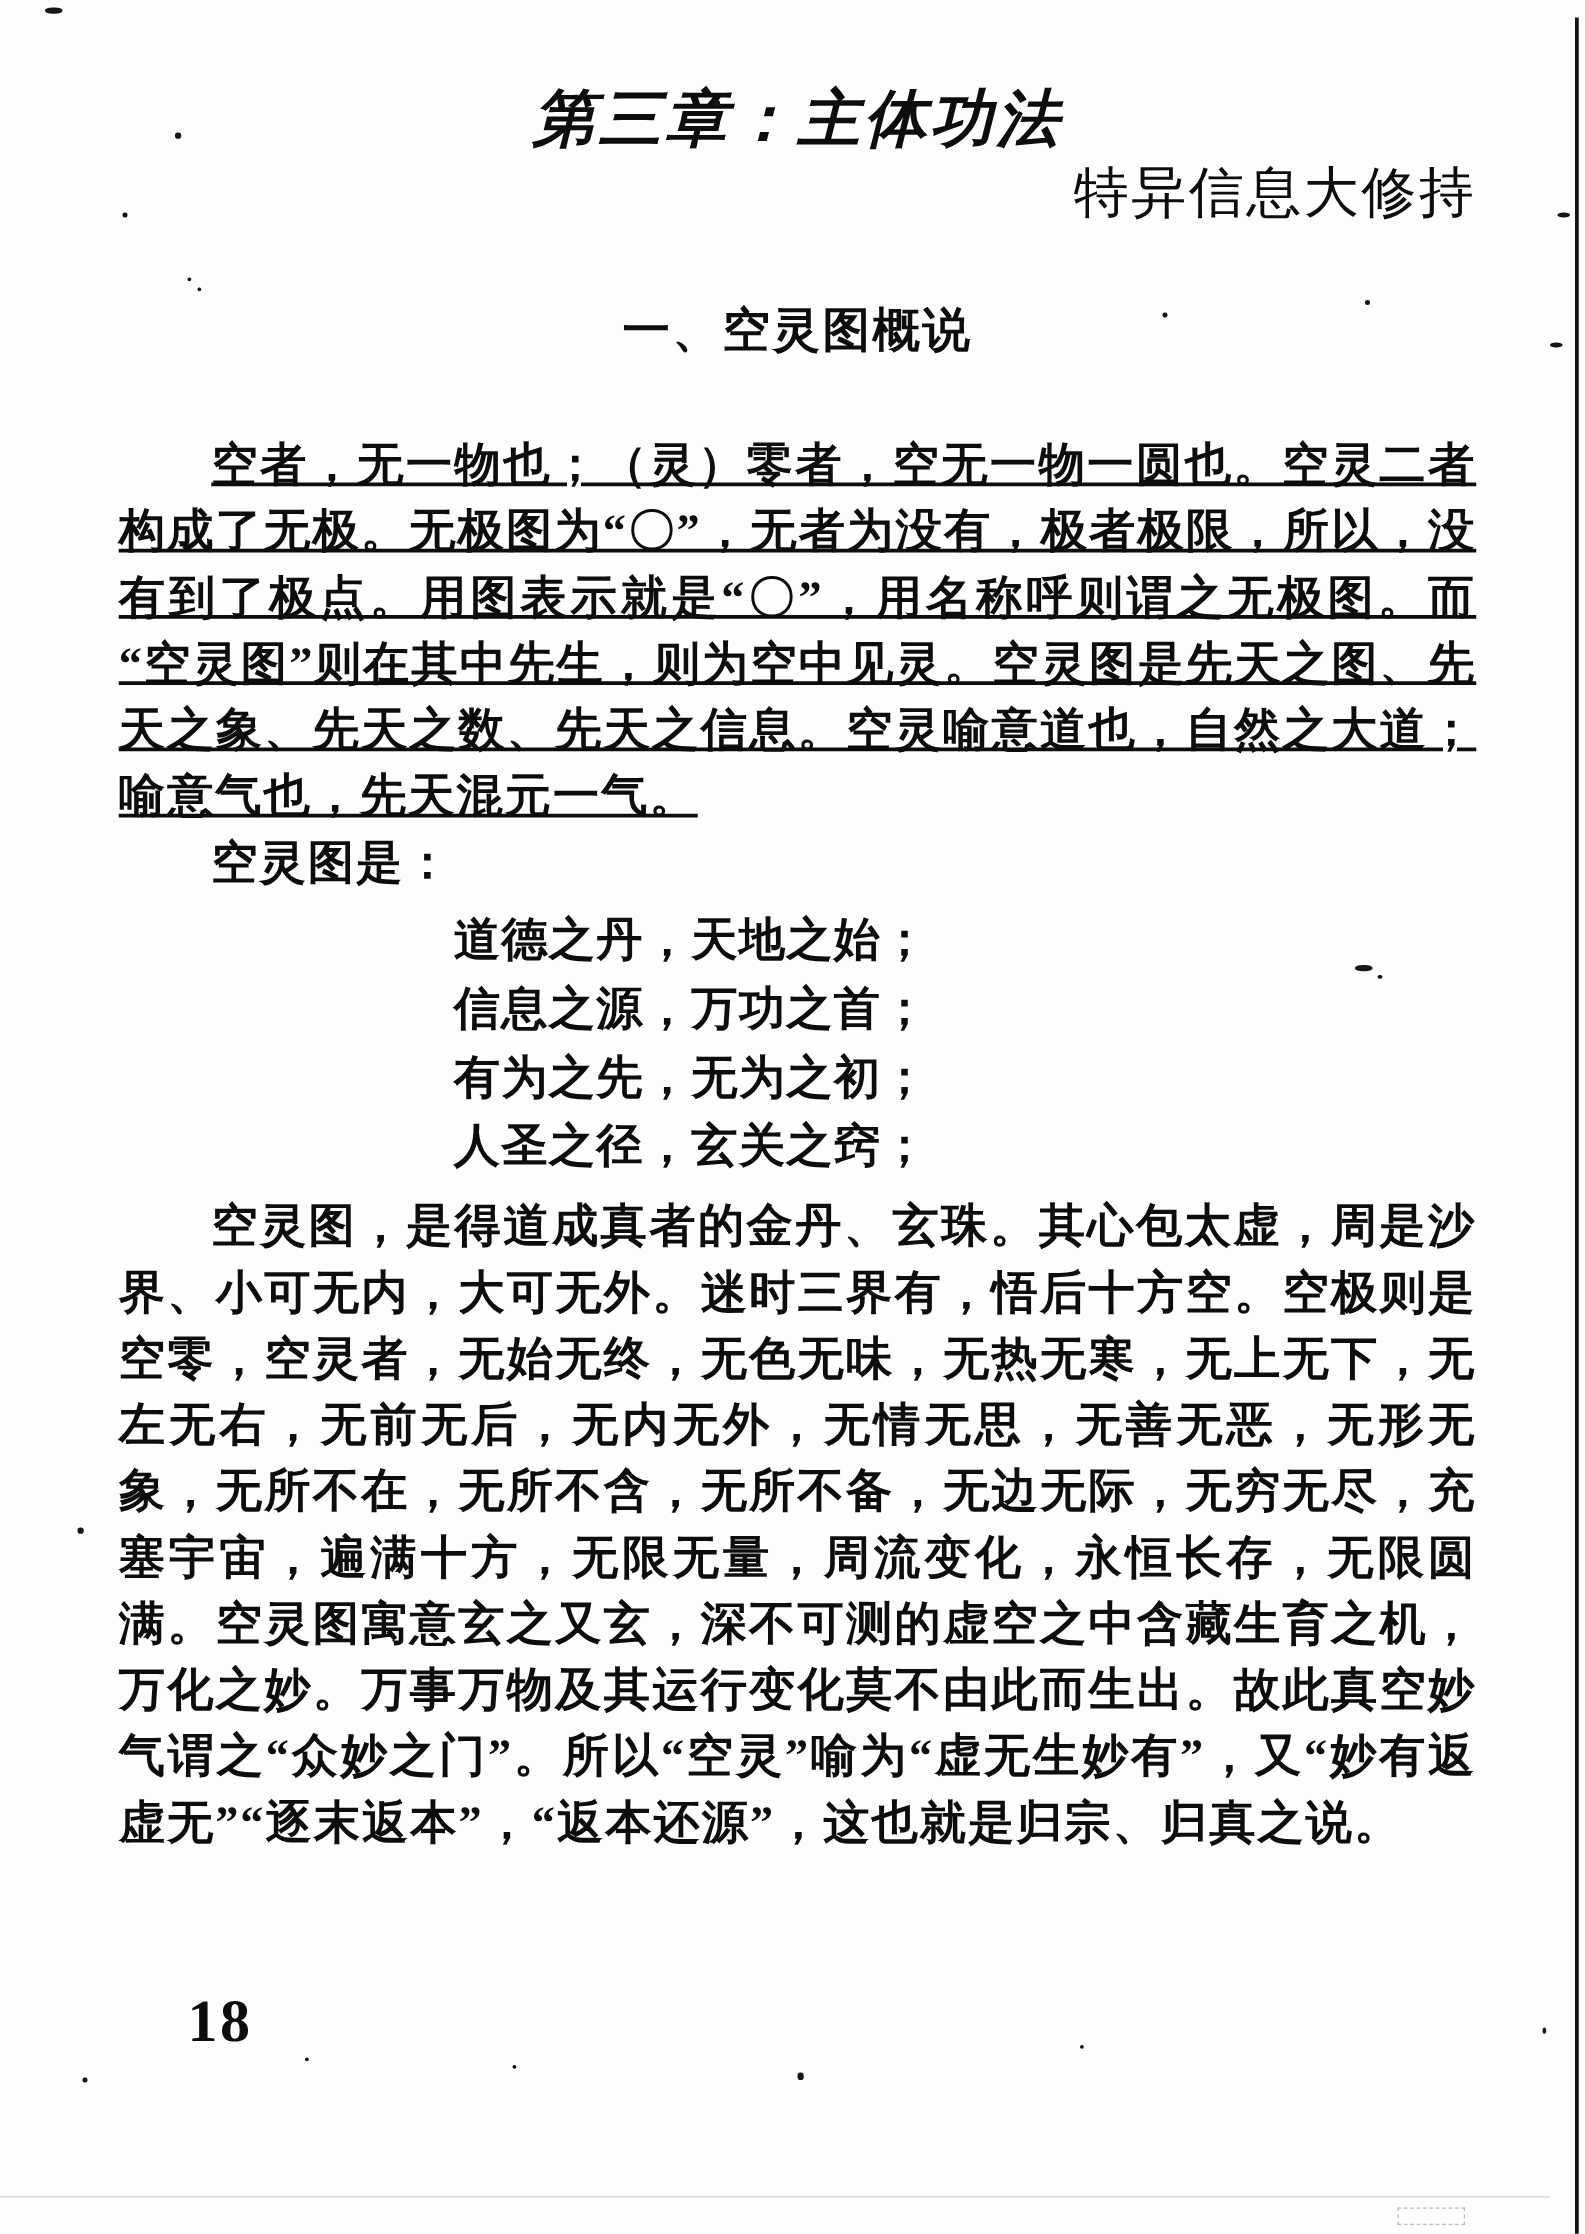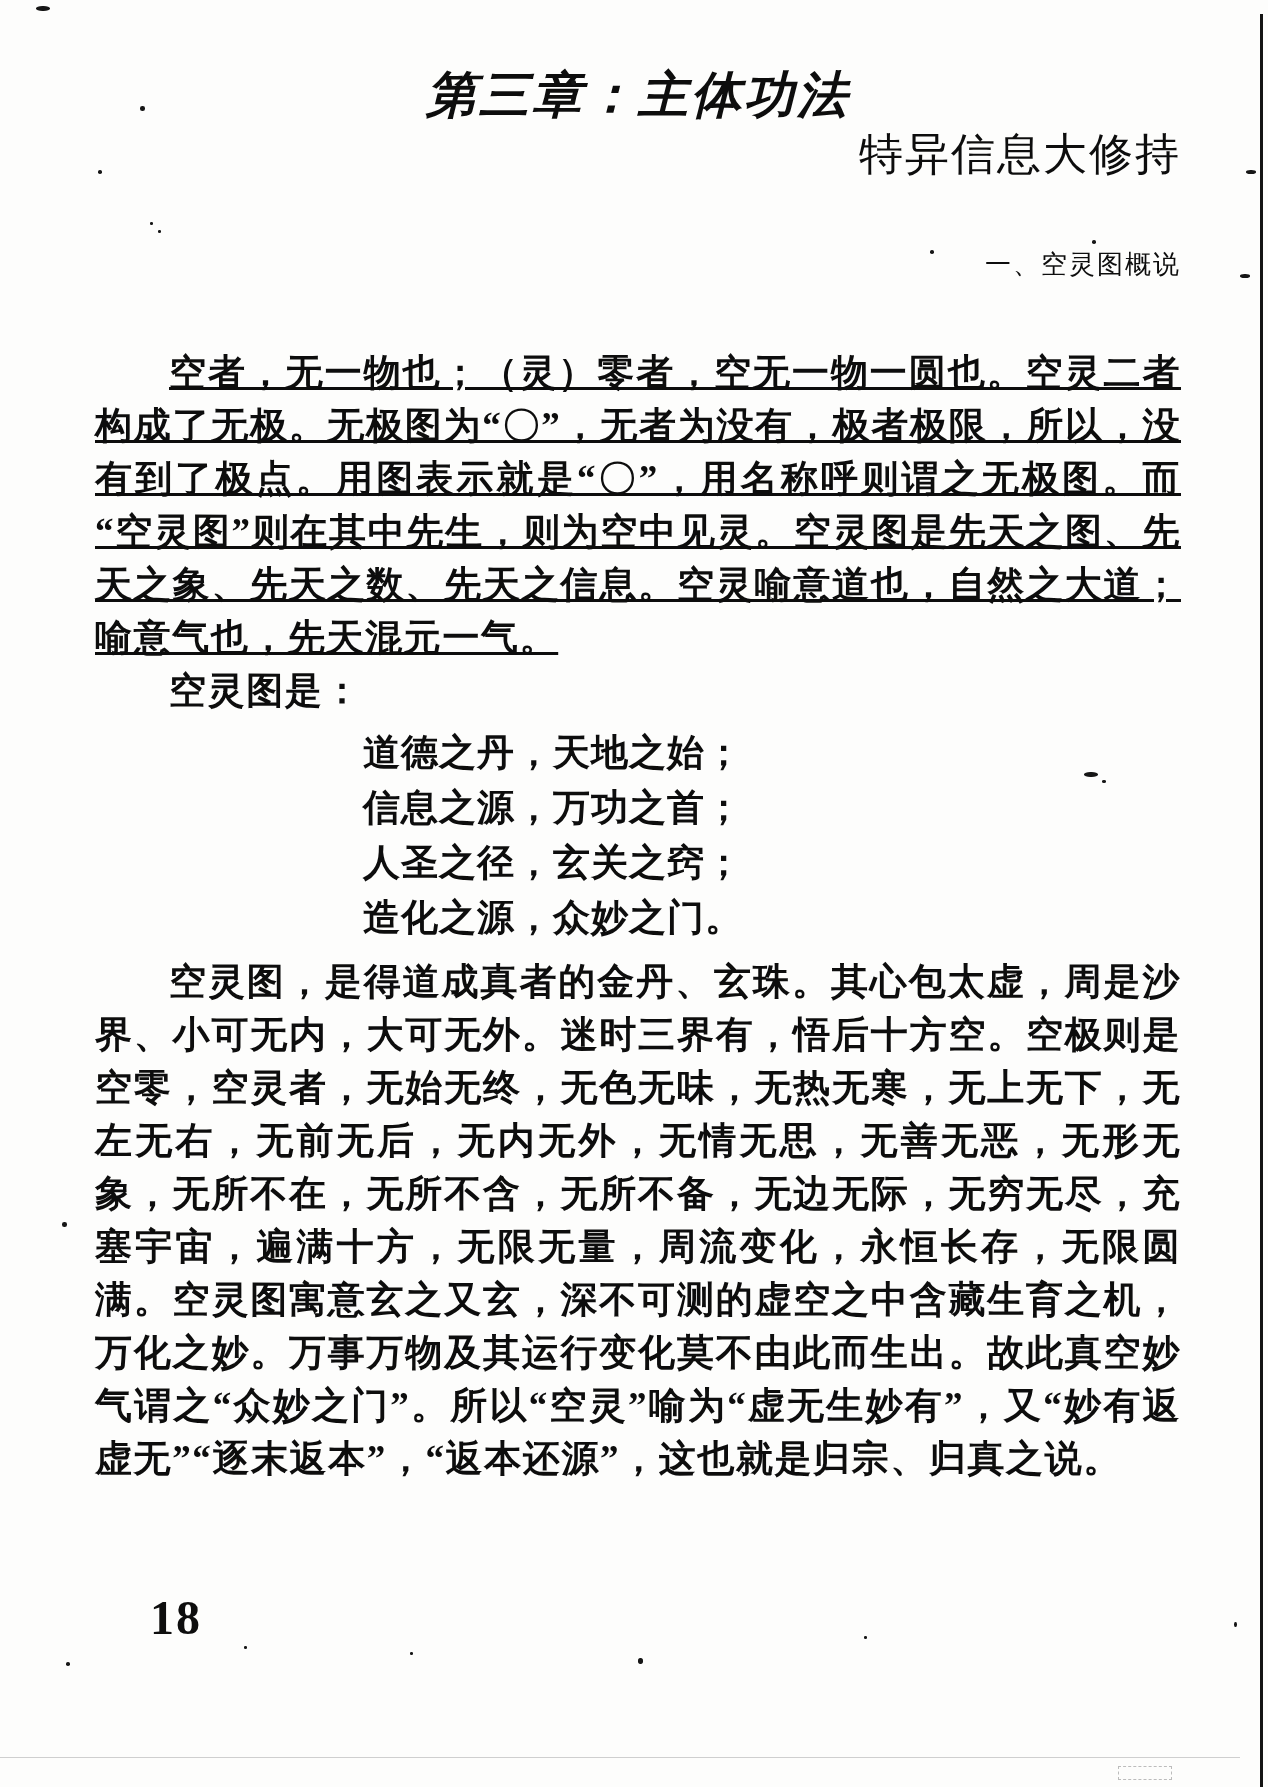--- a/index.html
+++ b/index.html
@@ -30,23 +30,23 @@
   }
   .chapter-subtitle {
     margin: 2px 0 0 0;
     font-size: 44px; line-height: 54px;
     font-weight: normal;
     text-align: right;
     letter-spacing: 2px;
   }
   .section-heading {
     margin: 58px 0 0 0;
-    font-size: 26px; line-height: 50px;
-    font-weight: normal;
-    text-align: right;
+    font-size: 38px; line-height: 50px;
+    font-weight: bold;
+    text-align: center;
     letter-spacing: 2px;
   }
   p.body-text {
     margin: 0;
     font-size: 37px;
     line-height: 53px;
     font-weight: bold;
     letter-spacing: 1.6px;
     text-align: justify;
     text-indent: 2em;
@@ -111,22 +111,22 @@
     <h2 class="chapter-subtitle">特异信息大修持</h2>
     <h3 class="section-heading">一、空灵图概说</h3>
 
     <p class="body-text first-para">空者，无一物也；（灵）零者，空无一物一圆也。空灵二者构成了无极。无极图为“〇”，无者为没有，极者极限，所以，没有到了极点。用图表示就是“〇”，用名称呼则谓之无极图。而“空灵图”则在其中先生，则为空中见灵。空灵图是先天之图、先天之象、先天之数、先天之信息。空灵喻意道也，自然之大道；喻意气也，先天混元一气。</p>
 
     <p class="list-intro">空灵图是：</p>
 
     <div class="couplets">
       <p>道德之丹，天地之始；</p>
       <p>信息之源，万功之首；</p>
+      <p>有为之先，无为之初；</p>
       <p>人圣之径，玄关之窍；</p>
-      <p>造化之源，众妙之门。</p>
     </div>
 
     <p class="body-text">空灵图，是得道成真者的金丹、玄珠。其心包太虚，周是沙界、小可无内，大可无外。迷时三界有，悟后十方空。空极则是空零，空灵者，无始无终，无色无味，无热无寒，无上无下，无左无右，无前无后，无内无外，无情无思，无善无恶，无形无象，无所不在，无所不含，无所不备，无边无际，无穷无尽，充塞宇宙，遍满十方，无限无量，周流变化，永恒长存，无限圆满。空灵图寓意玄之又玄，深不可测的虚空之中含藏生育之机，万化之妙。万事万物及其运行变化莫不由此而生出。故此真空妙气谓之“众妙之门”。所以“空灵”喻为“虚无生妙有”，又“妙有返虚无”“逐末返本”，“返本还源”，这也就是归宗、归真之说。</p>
   </div>
 
   <div class="page-number">18</div>
 
   <div class="edge-line-right"></div>
   <div class="bottom-faint-line"></div>
   <div class="bottom-dashed-box"></div>

